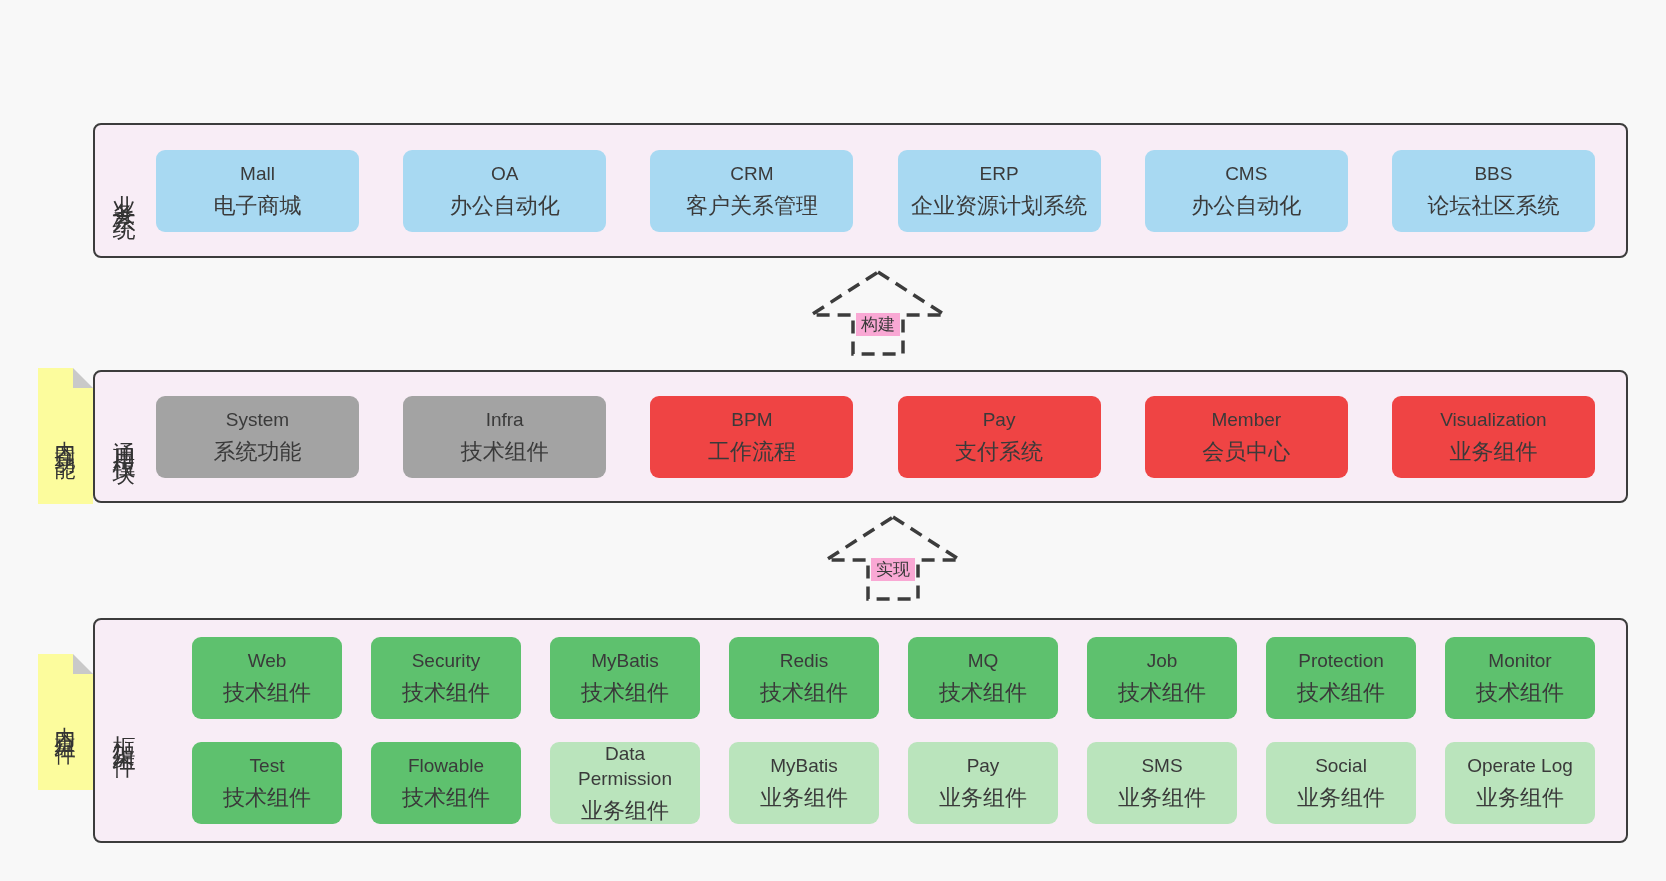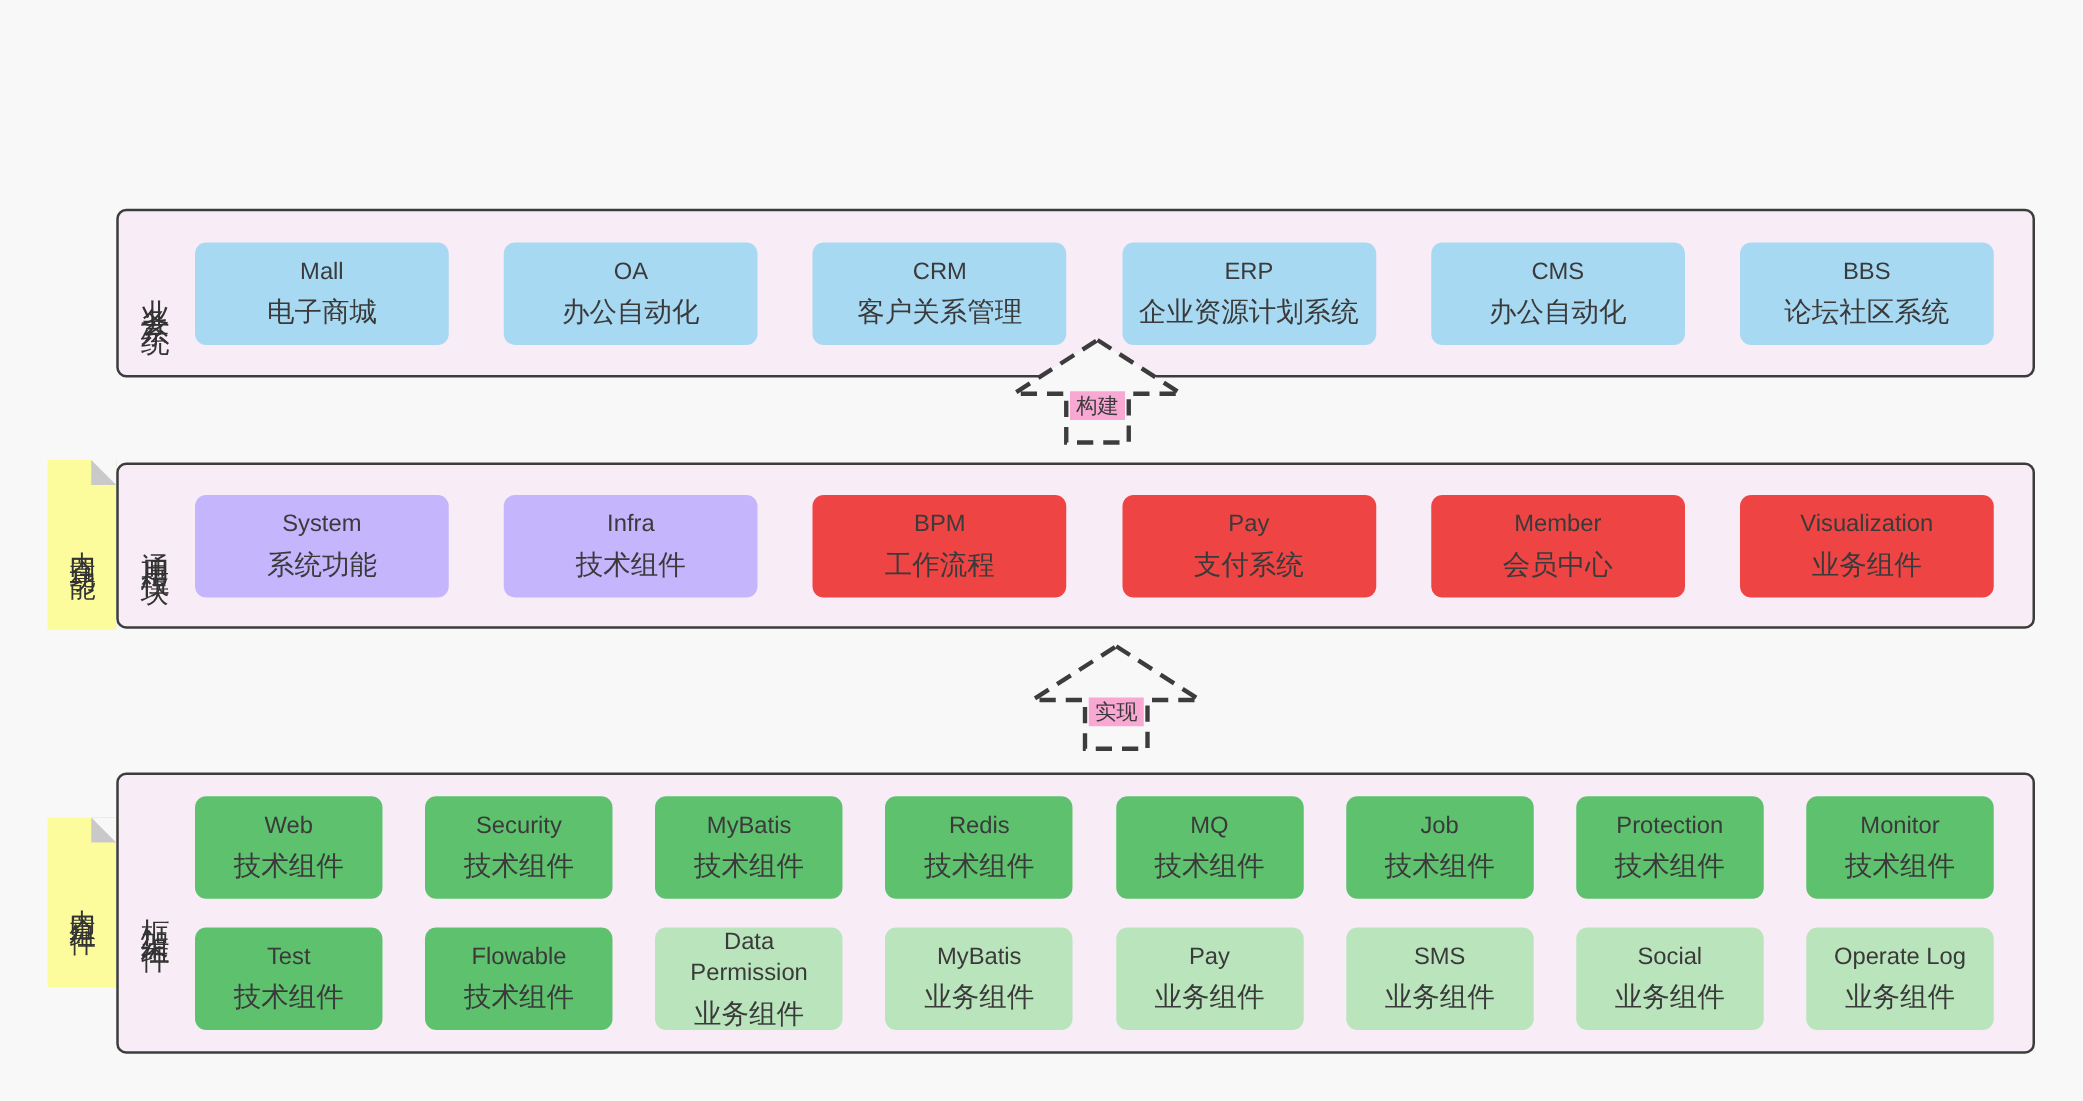--- a/index.html
+++ b/index.html
@@ -7,23 +7,23 @@
     width:1666px;height:881px;position:relative;overflow:hidden;
     background:#f8f8f8;color:#3a3a3a;
     font-family:"Liberation Sans","DejaVu Sans",sans-serif;
   }
   
   .layer{
     position:absolute;left:93px;width:1535px;box-sizing:border-box;
     background:#f8edf6;border:2px solid #3c3c3c;border-radius:8px;
     display:flex;align-items:center;
   }
-  #layer-business{top:123px;height:135px;margin-top:44px;}
+  #layer-business{top:123px;height:135px;}
   #layer-modules{top:370px;height:133px;}
-  #layer-framework{top:618px;height:225px;}
+  #layer-framework{top:618px;height:225px;gap:36px;}
   .layer-label{
     flex:0 0 58px;display:flex;align-items:center;justify-content:center;height:100%;
   }
   .vtext{
     writing-mode:vertical-rl;text-orientation:upright;
     font-size:23px;letter-spacing:7px;color:#333;line-height:1;
   }
   .boxes{
     flex:1;display:flex;justify-content:space-between;align-items:center;
     padding:0 31px 0 3px;
@@ -37,21 +37,21 @@
   .box{
     box-sizing:border-box;border-radius:9px;height:82px;
     display:flex;flex-direction:column;align-items:center;justify-content:center;
     text-align:center;padding:0 12px;
   }
   .box-wide{width:203px;}
   .box-narrow{width:150px;padding:0 14px;}
   .bname{font-size:19px;line-height:1.35;}
   .bdesc{font-size:22px;line-height:1.3;margin-top:5px;}
   .blue{background:#a8d9f2;}
-  .red{background:#c4b5fd;}
+  .red{background:#a3a3a3;}
   .pink{background:#ef4444;}
   .green{background:#5ec16e;}
   .green-light{background:#bae4bc;}
   
   .sticky{
     position:absolute;left:38px;width:55px;height:136px;background:#fcfc9d;
     display:flex;align-items:center;justify-content:center;
   }
   #sticky-features{top:368px;}
   #sticky-components{top:654px;}

